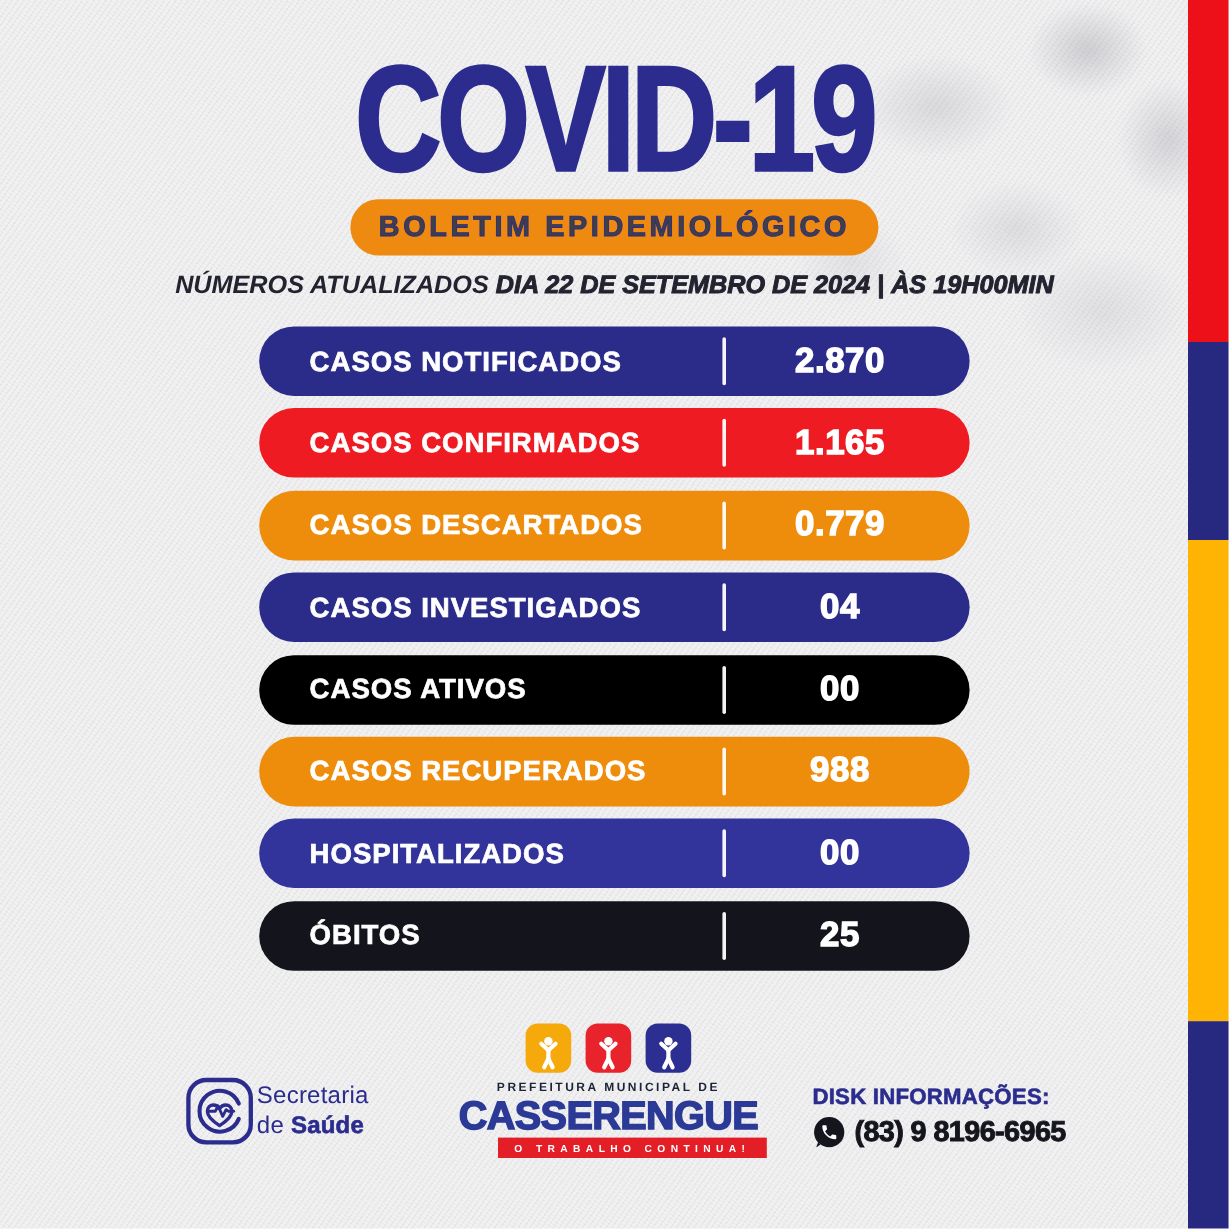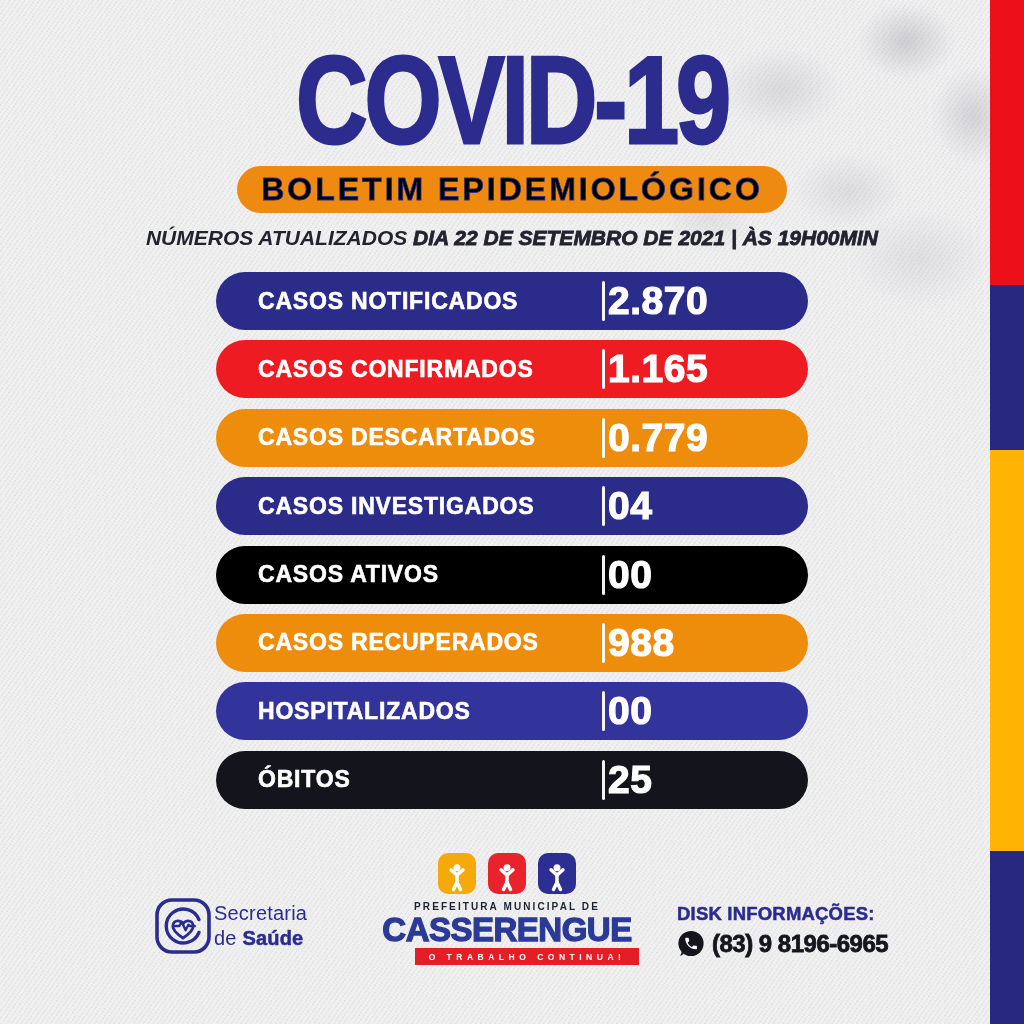--- a/index.html
+++ b/index.html
@@ -38,35 +38,35 @@
   
   .title {
     position:absolute; top:40px; left:0; width:1024px; text-align:center;
     font-size:124px; line-height:120px; font-weight:bold; letter-spacing:-4px;
     color:#2b2c8e; -webkit-text-stroke:3px #2b2c8e;
     transform:scaleX(.80); transform-origin:50% 50%;
   }
   .badge-wrap { position:absolute; top:166px; left:0; width:1024px; text-align:center; }
   .badge {
     display:inline-block; height:47px; line-height:47px; padding:0 24px; border-radius:24px;
-    font-size:32px; font-weight:bold; letter-spacing:3px; color:#000000;
+    font-size:24px; font-weight:bold; letter-spacing:3px; color:#404040;
     -webkit-text-stroke:.8px #2b2c8e;
   }
   .subtitle {
     position:absolute; top:226px; left:0; width:1024px; text-align:center;
     font-style:italic; font-size:21px; font-weight:bold; color:#232330; letter-spacing:0;
   }
   .subtitle .em { -webkit-text-stroke:.8px #232330; }
 
   
   .stats { position:absolute; top:272px; left:216px; width:592px; display:flex; flex-direction:column; gap:10.4px; }
   .row { position:relative; height:58px; border-radius:29px; display:flex; align-items:center; color:#fff; }
   .row .label { margin-left:42px; font-size:23px; font-weight:bold; letter-spacing:.8px; -webkit-text-stroke:.6px #fff; }
   .row .divider { position:absolute; left:386px; top:50%; transform:translateY(-50%); width:3px; height:40px; background:#fff; border-radius:2px; opacity:.95; }
-  .row .value { position:absolute; left:392px; right:16px; font-size:39px; font-weight:bold; letter-spacing:.5px; -webkit-text-stroke:1.2px #fff; }
+  .row .value { position:absolute; left:392px; right:16px; text-align:center; font-size:29px; font-weight:bold; letter-spacing:.5px; -webkit-text-stroke:1.2px #fff; }
 
   
   .health { position:absolute; left:153px; top:896px; display:flex; align-items:center; gap:1px; }
   .health-text { font-size:20px; line-height:25px; color:#2b2c8e; letter-spacing:.2px; }
   .health-text b { -webkit-text-stroke:.5px #2b2c8e; }
 
   .cityhall { position:absolute; left:507px; top:853px; transform:translateX(-50%); width:380px; text-align:center; }
   .squares { display:flex; justify-content:center; gap:12px; }
   .square { width:38px; height:41px; border-radius:10px; display:flex; align-items:flex-end; justify-content:center; }
   .eyebrow { margin-top:7px; font-size:10px; font-weight:bold; letter-spacing:2.1px; color:#1d2336; }
@@ -93,21 +93,21 @@
     <div class="seg3" style="background-color: rgb(255, 179, 2);"></div>
     <div class="seg4" style="background-color: rgb(39, 41, 128);"></div>
   </aside>
 
   <h1 class="title">COVID-19</h1>
 
   <div class="badge-wrap">
     <div class="badge" style="background-color: rgb(239, 138, 16);">BOLETIM EPIDEMIOLÓGICO</div>
   </div>
 
-  <p class="subtitle"><span>NÚMEROS ATUALIZADOS </span><span class="em">DIA 22 DE SETEMBRO DE 2021 | ÀS 19H00MIN</span></p>
+  <p class="subtitle"><span>NÚMEROS ATUALIZADOS </span><span class="em">DIA 22 DE SETEMBRO DE 2024 | ÀS 19H00MIN</span></p>
 
   <main class="stats">
     <div class="row" style="background-color: rgb(43, 44, 138);">
       <span class="label">CASOS NOTIFICADOS</span>
       <span class="divider"></span>
       <span class="value">2.870</span>
     </div>
     <div class="row" style="background-color: rgb(238, 27, 34);">
       <span class="label">CASOS CONFIRMADOS</span>
       <span class="divider"></span>

